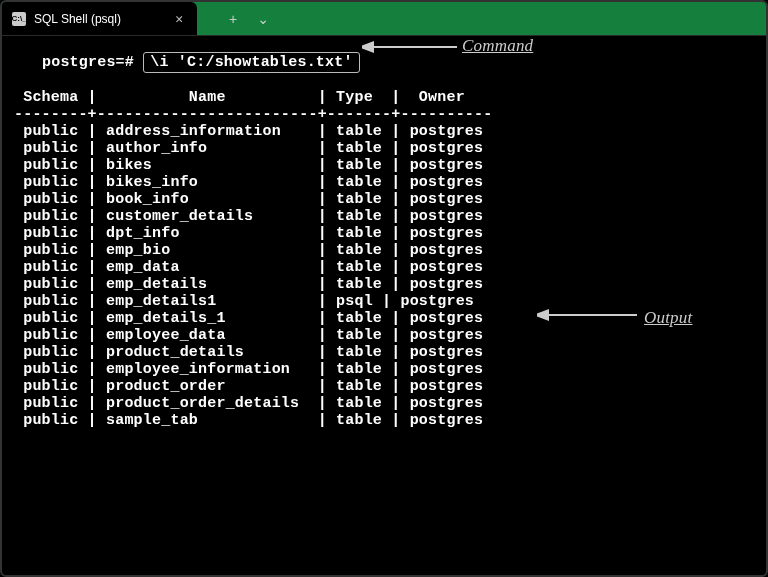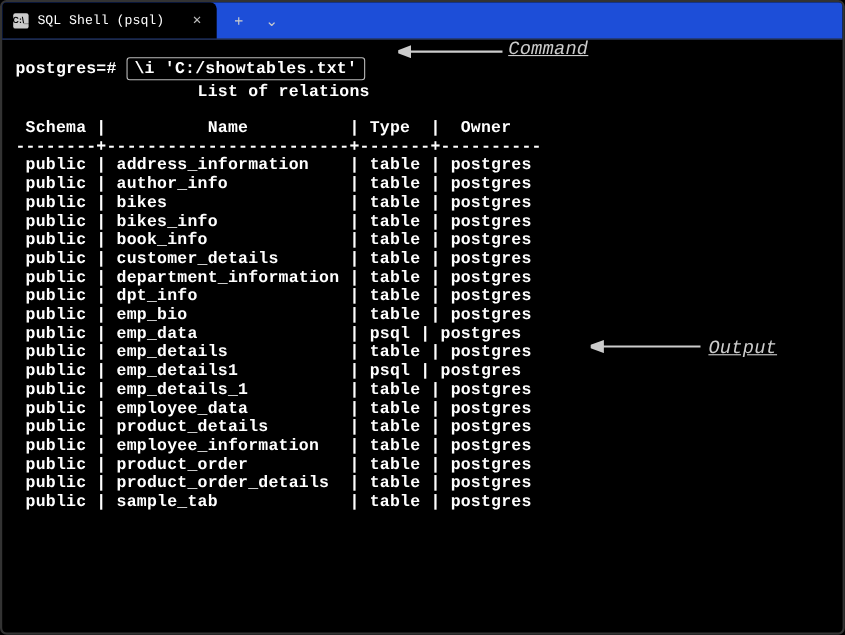--- a/index.html
+++ b/index.html
@@ -8,25 +8,26 @@
       height: 577px;
       background: #000;
       font-family: Consolas, 'Courier New', monospace;
       font-size: 15px;
       color: #fff;
       overflow: hidden;
       border: 2px solid #333;
       border-radius: 6px;
     }
     .title-bar {
-      background: #1d4ed8;
+      background: #15803d;
       height: 34px;
       display: flex;
       align-items: center;
       border-bottom: 1px solid #2a2a2a;
+      gap: 16px;
     }
     .tab {
       background: #000;
       height: 100%;
       display: flex;
       align-items: center;
       padding: 0 14px 0 10px;
       gap: 8px;
       border-top-right-radius: 6px;
       min-width: 195px;
@@ -40,21 +41,21 @@
       align-items: center;
       justify-content: center;
       color: #000;
       font-size: 8px;
       font-weight: bold;
       font-family: sans-serif;
     }
     .tab-title {
       color: #fff;
       font-size: 12px;
-      font-family: Liberation Mono, monospace;
+      font-family: Liberation Sans, sans-serif;
     }
     .tab-close {
       color: #bbb;
       font-size: 13px;
       margin-left: auto;
       cursor: pointer;
     }
     .tab-controls {
       display: flex;
       align-items: center;
@@ -69,39 +70,40 @@
       font-family: sans-serif;
     }
     .terminal {
       padding: 16px 8px 8px 12px;
       position: relative;
       font-weight: bold;
       letter-spacing: 0.2px;
     }
     .prompt-line {
       margin-bottom: 2px;
+      margin-left: 28px;
     }
     .prompt { color: #fff; }
     .cmd-box {
       border: 1.5px solid #bbb;
       border-radius: 3px;
       padding: 1px 6px;
       display: inline-block;
     }
     .header-line {
       white-space: pre;
     }
     .col-headers { white-space: pre; margin-top: 16px; }
     .dash-line { white-space: pre; }
     .row { white-space: pre; }
     .annotation {
       position: absolute;
       color: #ccc;
       font-style: italic;
-      font-family: Liberation Mono, monospace;
+      font-family: Liberation Serif, serif;
       font-weight: normal;
       font-size: 17px;
       text-decoration: underline;
     }
     .arrow {
       position: absolute;
     }
   </style>
 </head>
 <body>
@@ -117,34 +119,32 @@
     <span class="tab-btn">⌄</span>
   </div>
 </div>
 
 <div class="terminal">
   <div class="prompt-line">
     <span class="prompt">postgres=#</span>
     <span> </span>
     <span class="cmd-box">\i 'C:/showtables.txt'</span>
   </div>
-  <div class="header-line" id="list-title">                  List of relations</div>
   <div class="col-headers" id="col-headers"> Schema |          Name          | Type  |  Owner</div>
   <div class="dash-line" id="dash-line">--------+------------------------+-------+----------</div>
   <div id="rows-container">
       <div class="row"> public | address_information    | table | postgres</div>
       <div class="row"> public | author_info            | table | postgres</div>
       <div class="row"> public | bikes                  | table | postgres</div>
       <div class="row"> public | bikes_info             | table | postgres</div>
       <div class="row"> public | book_info              | table | postgres</div>
       <div class="row"> public | customer_details       | table | postgres</div>
-      <div class="row"> public | department_information | table | postgres</div>
       <div class="row"> public | dpt_info               | table | postgres</div>
       <div class="row"> public | emp_bio                | table | postgres</div>
-      <div class="row"> public | emp_data               | psql | postgres</div>
+      <div class="row"> public | emp_data               | table | postgres</div>
       <div class="row"> public | emp_details            | table | postgres</div>
       <div class="row"> public | emp_details1           | psql | postgres</div>
       <div class="row"> public | emp_details_1          | table | postgres</div>
       <div class="row"> public | employee_data          | table | postgres</div>
       <div class="row"> public | product_details        | table | postgres</div>
       <div class="row"> public | employee_information   | table | postgres</div>
       <div class="row"> public | product_order          | table | postgres</div>
       <div class="row"> public | product_order_details  | table | postgres</div>
       <div class="row"> public | sample_tab             | table | postgres</div>
     </div>

